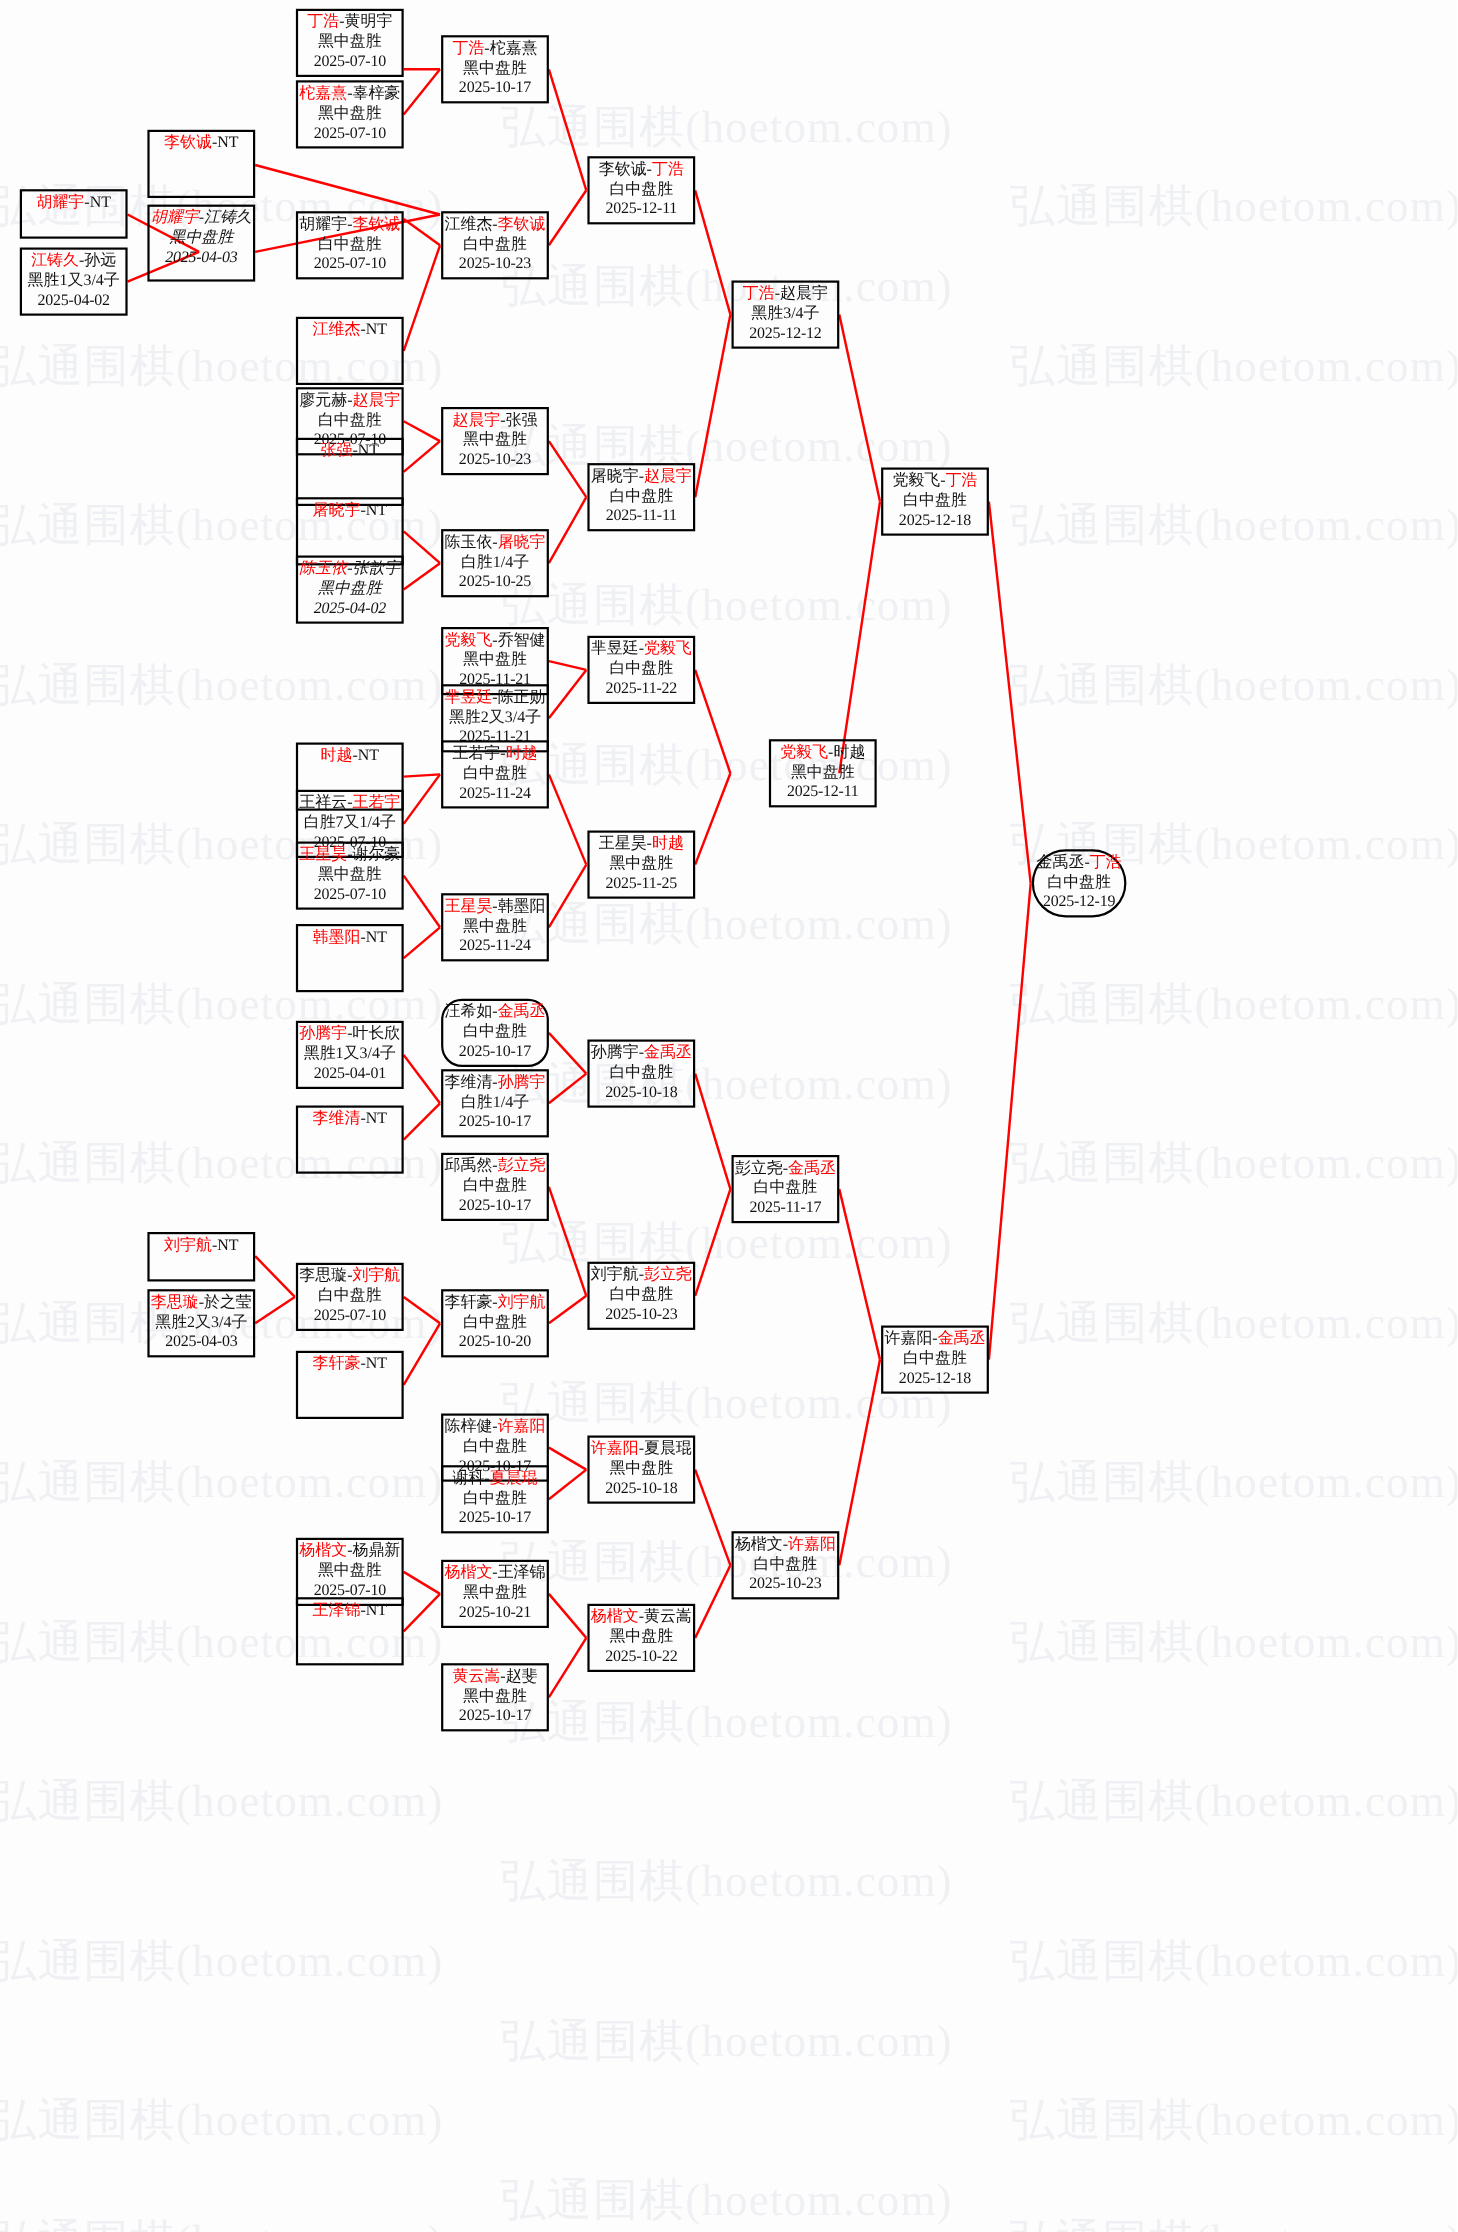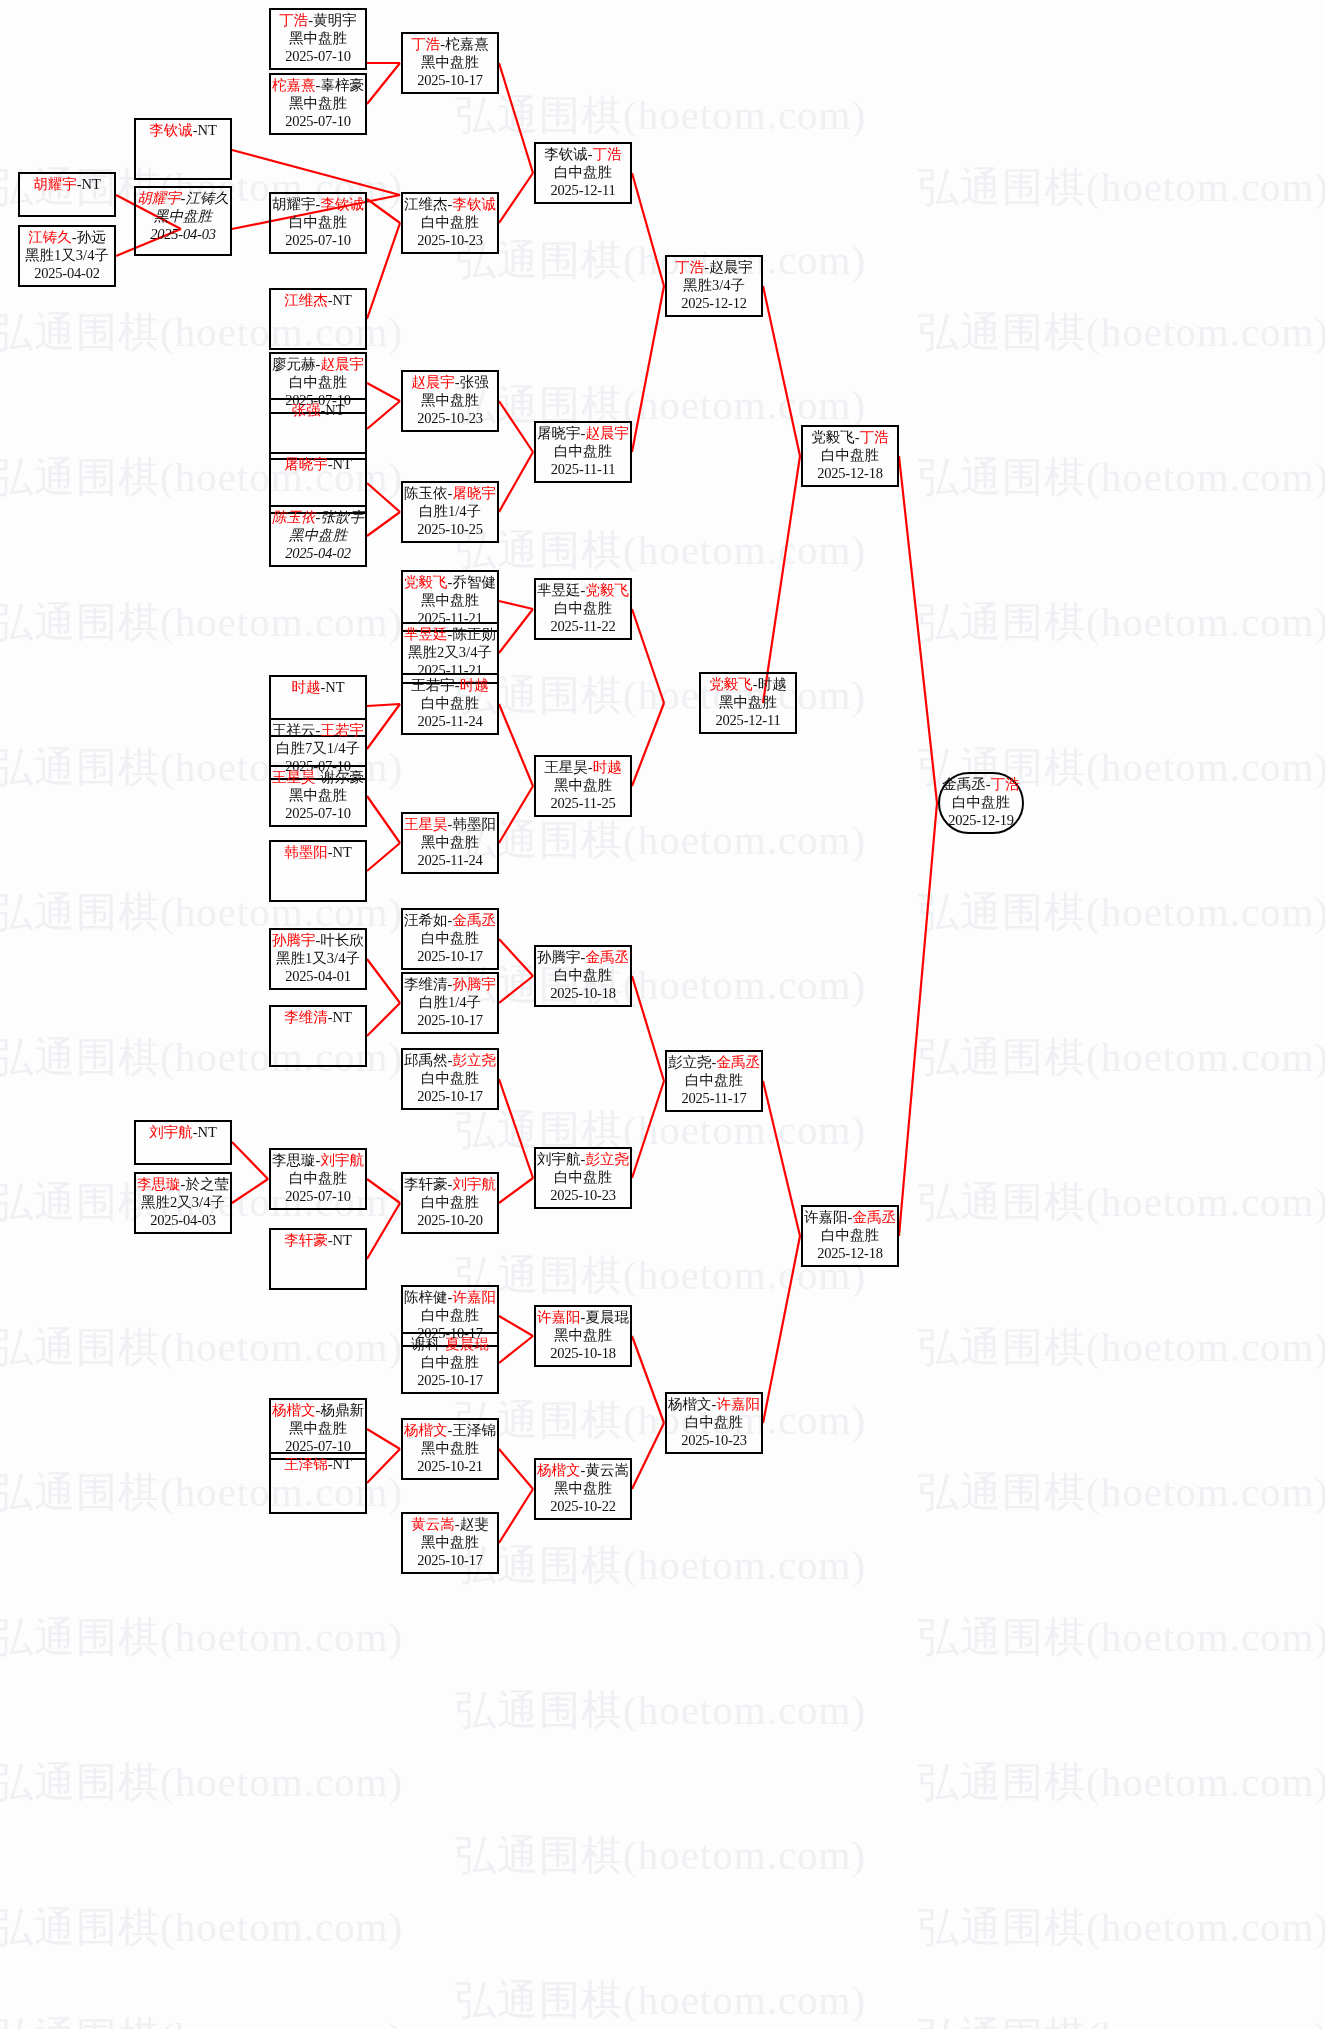--- a/index.html
+++ b/index.html
@@ -293,21 +293,21 @@
       <div class="node" style="left: 665px; top: 672px; width: 98px; height: 62px; margin-left: 34px;">
         <span class="ln l1"><span class="win">党毅飞</span><span class="los">-</span><span class="los">时越</span></span>
         <span class="ln l2 los">黑中盘胜</span>
         <span class="ln l3 los">2025-12-11</span>
       </div>
       <div class="node" style="left: 801px; top: 425px; width: 98px; height: 62px;">
         <span class="ln l1"><span class="los">党毅飞</span><span class="los">-</span><span class="win">丁浩</span></span>
         <span class="ln l2 los">白中盘胜</span>
         <span class="ln l3 los">2025-12-18</span>
       </div>
-      <div class="node" style="left: 401px; top: 908px; width: 98px; height: 62px;">
+      <div class="node" style="left: 401px; top: 908px; width: 98px; height: 62px; border-radius: 19px;">
         <span class="ln l1"><span class="los">汪希如</span><span class="los">-</span><span class="win">金禹丞</span></span>
         <span class="ln l2 los">白中盘胜</span>
         <span class="ln l3 los">2025-10-17</span>
       </div>
       <div class="node" style="left: 269px; top: 928px; width: 98px; height: 62px;">
         <span class="ln l1"><span class="win">孙腾宇</span><span class="los">-</span><span class="los">叶长欣</span></span>
         <span class="ln l2 los">黑胜1又3/4子</span>
         <span class="ln l3 los">2025-04-01</span>
       </div>
       <div class="node" style="left: 269px; top: 1005px; width: 98px; height: 62px;">

